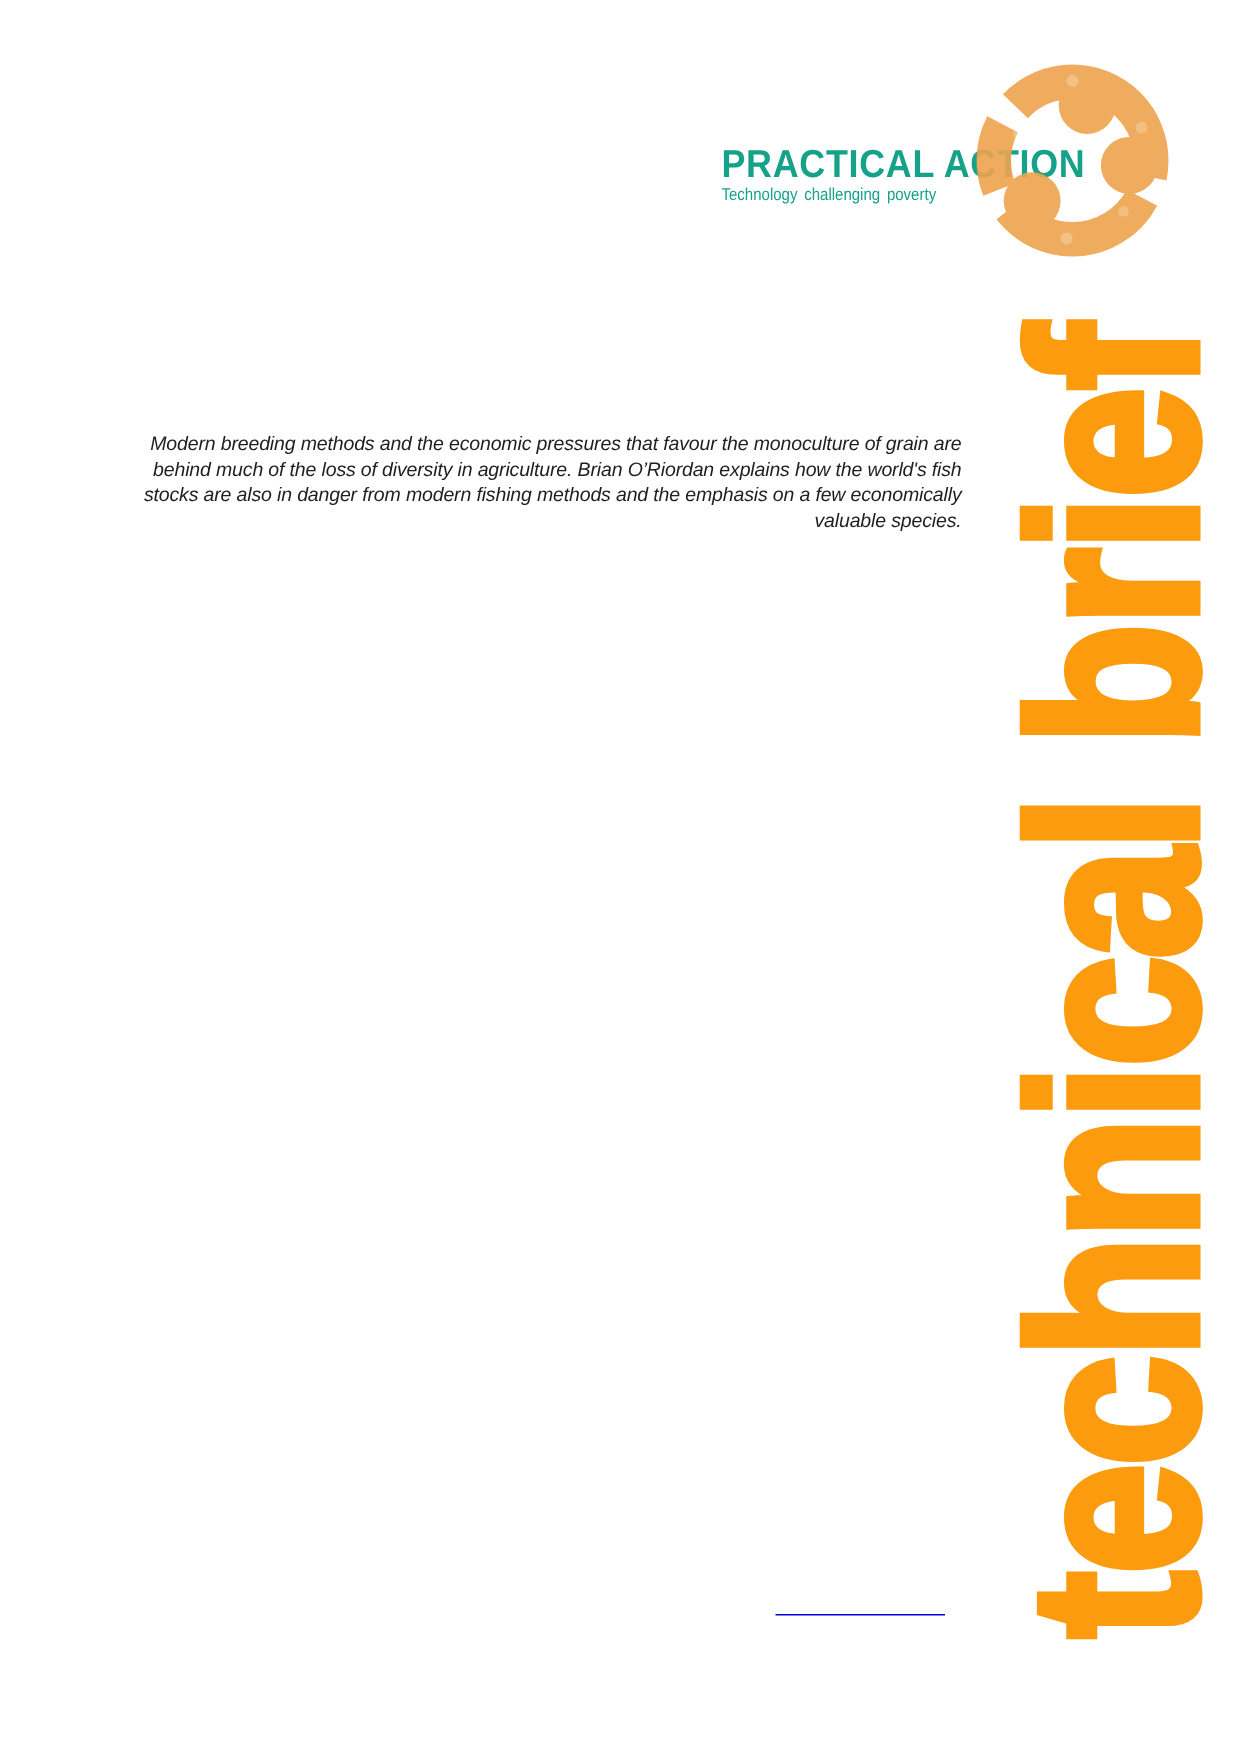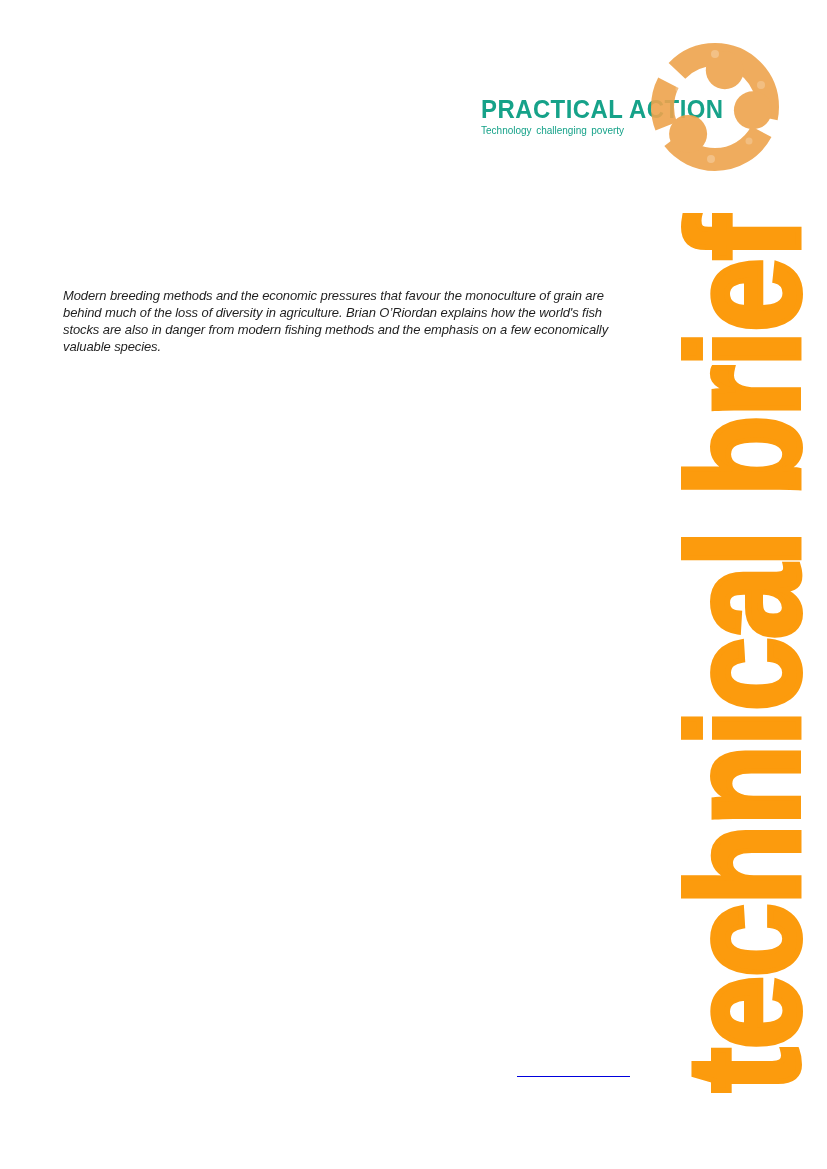--- a/index.html
+++ b/index.html
@@ -53,20 +53,21 @@
   .intro {
     position: absolute;
     left: 63px;
     top: 274px;
     width: 578px;
     font-style: italic;
     font-size: 13px;
     line-height: 17px;
     letter-spacing: -0.1px;
     color: #1f1f1f;
+    text-align: right;
   }
 
   
   .vertical-banner {
     position: absolute;
     left: 664px;
     top: 1092px;
     width: 1100px;
     height: 160px;
     transform: rotate(-90deg);

